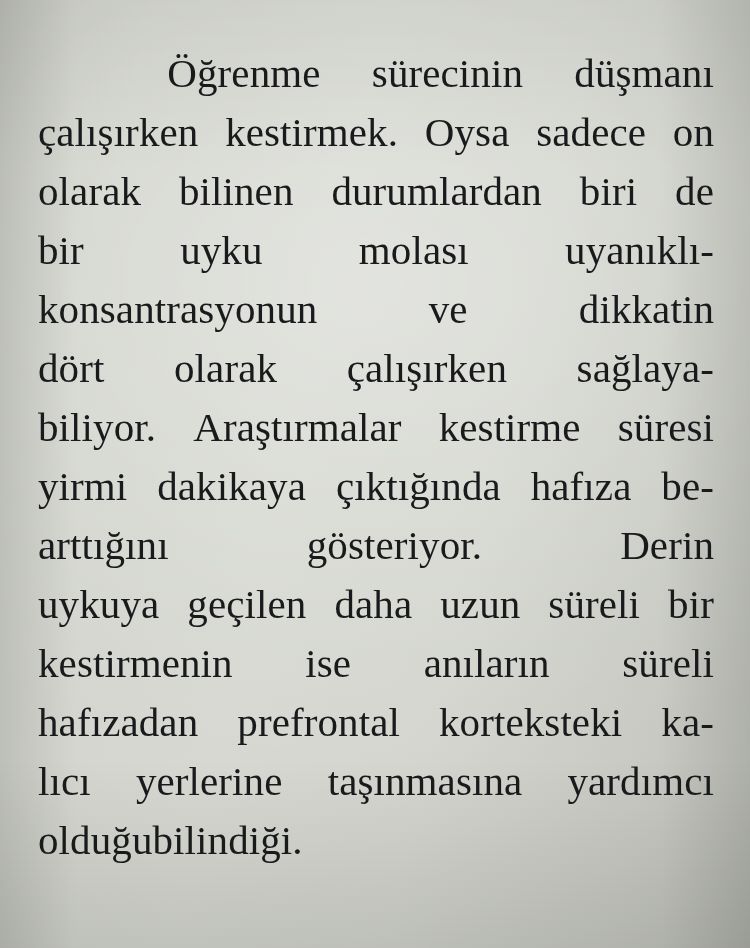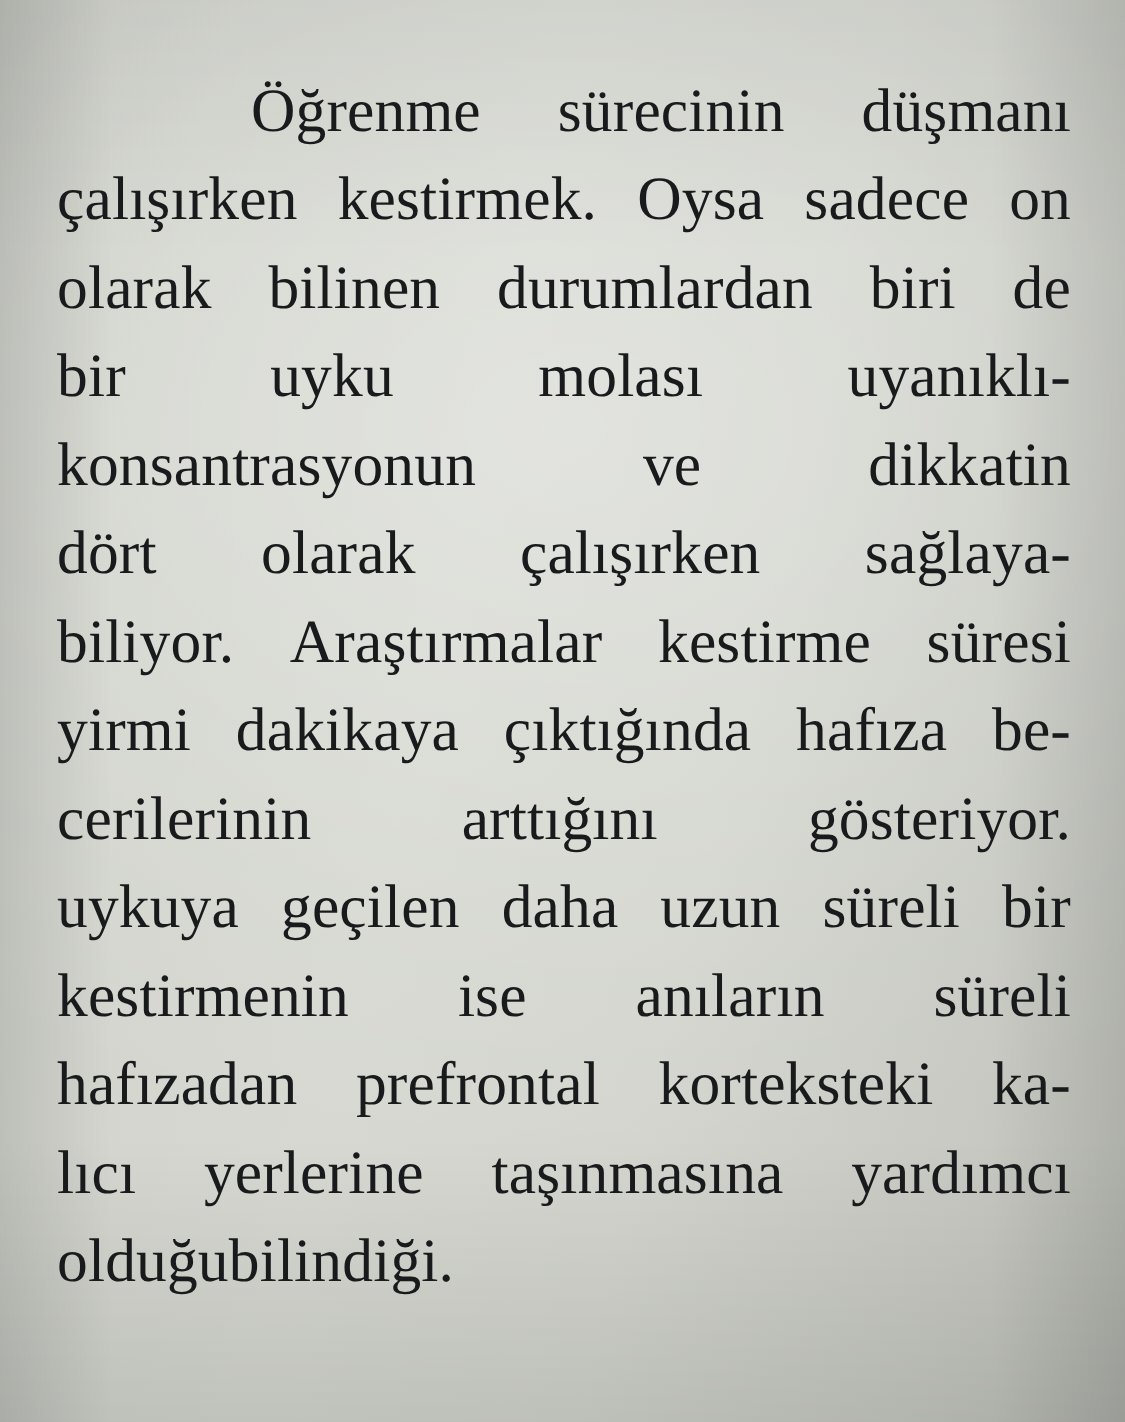--- a/index.html
+++ b/index.html
@@ -126,23 +126,23 @@
           <span class="w">süresi</span>
         </div>
         <div class="line justified">
           <span class="w">yirmi</span>
           <span class="w">dakikaya</span>
           <span class="w">çıktığında</span>
           <span class="w">hafıza</span>
           <span class="w">be-</span>
         </div>
         <div class="line justified">
-          <span class="w">cerilerinin</span>
           <span class="w">arttığını</span>
           <span class="w">gösteriyor.</span>
+          <span class="w">Derin</span>
         </div>
         <div class="line justified">
           <span class="w">uykuya</span>
           <span class="w">geçilen</span>
           <span class="w">daha</span>
           <span class="w">uzun</span>
           <span class="w">süreli</span>
           <span class="w">bir</span>
         </div>
         <div class="line justified">

